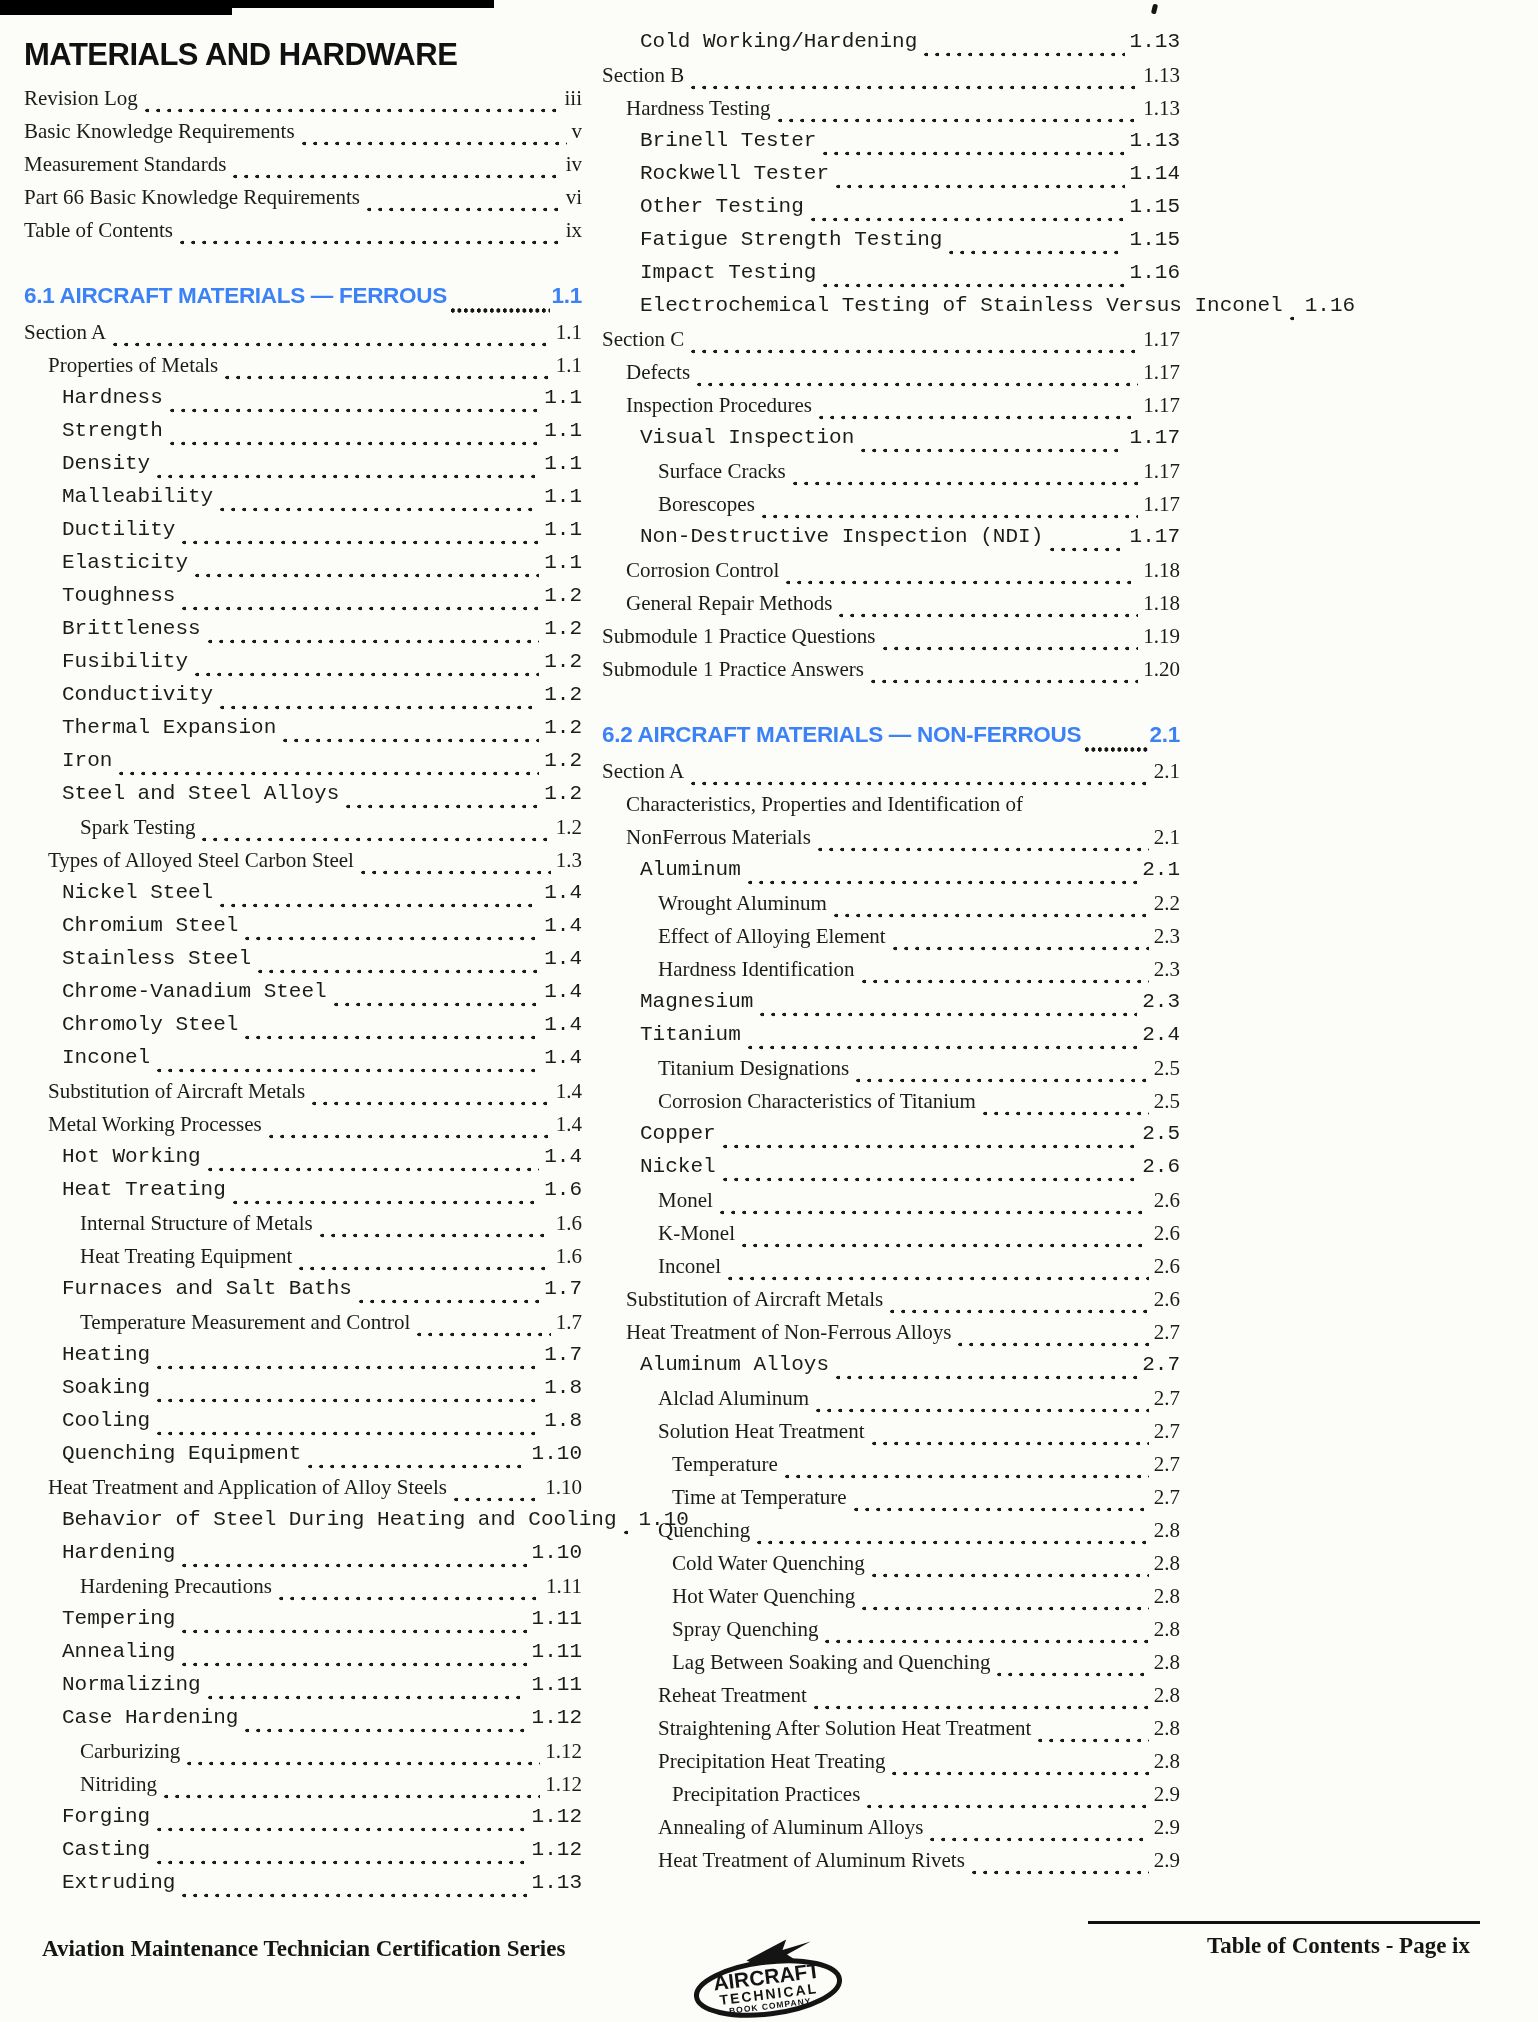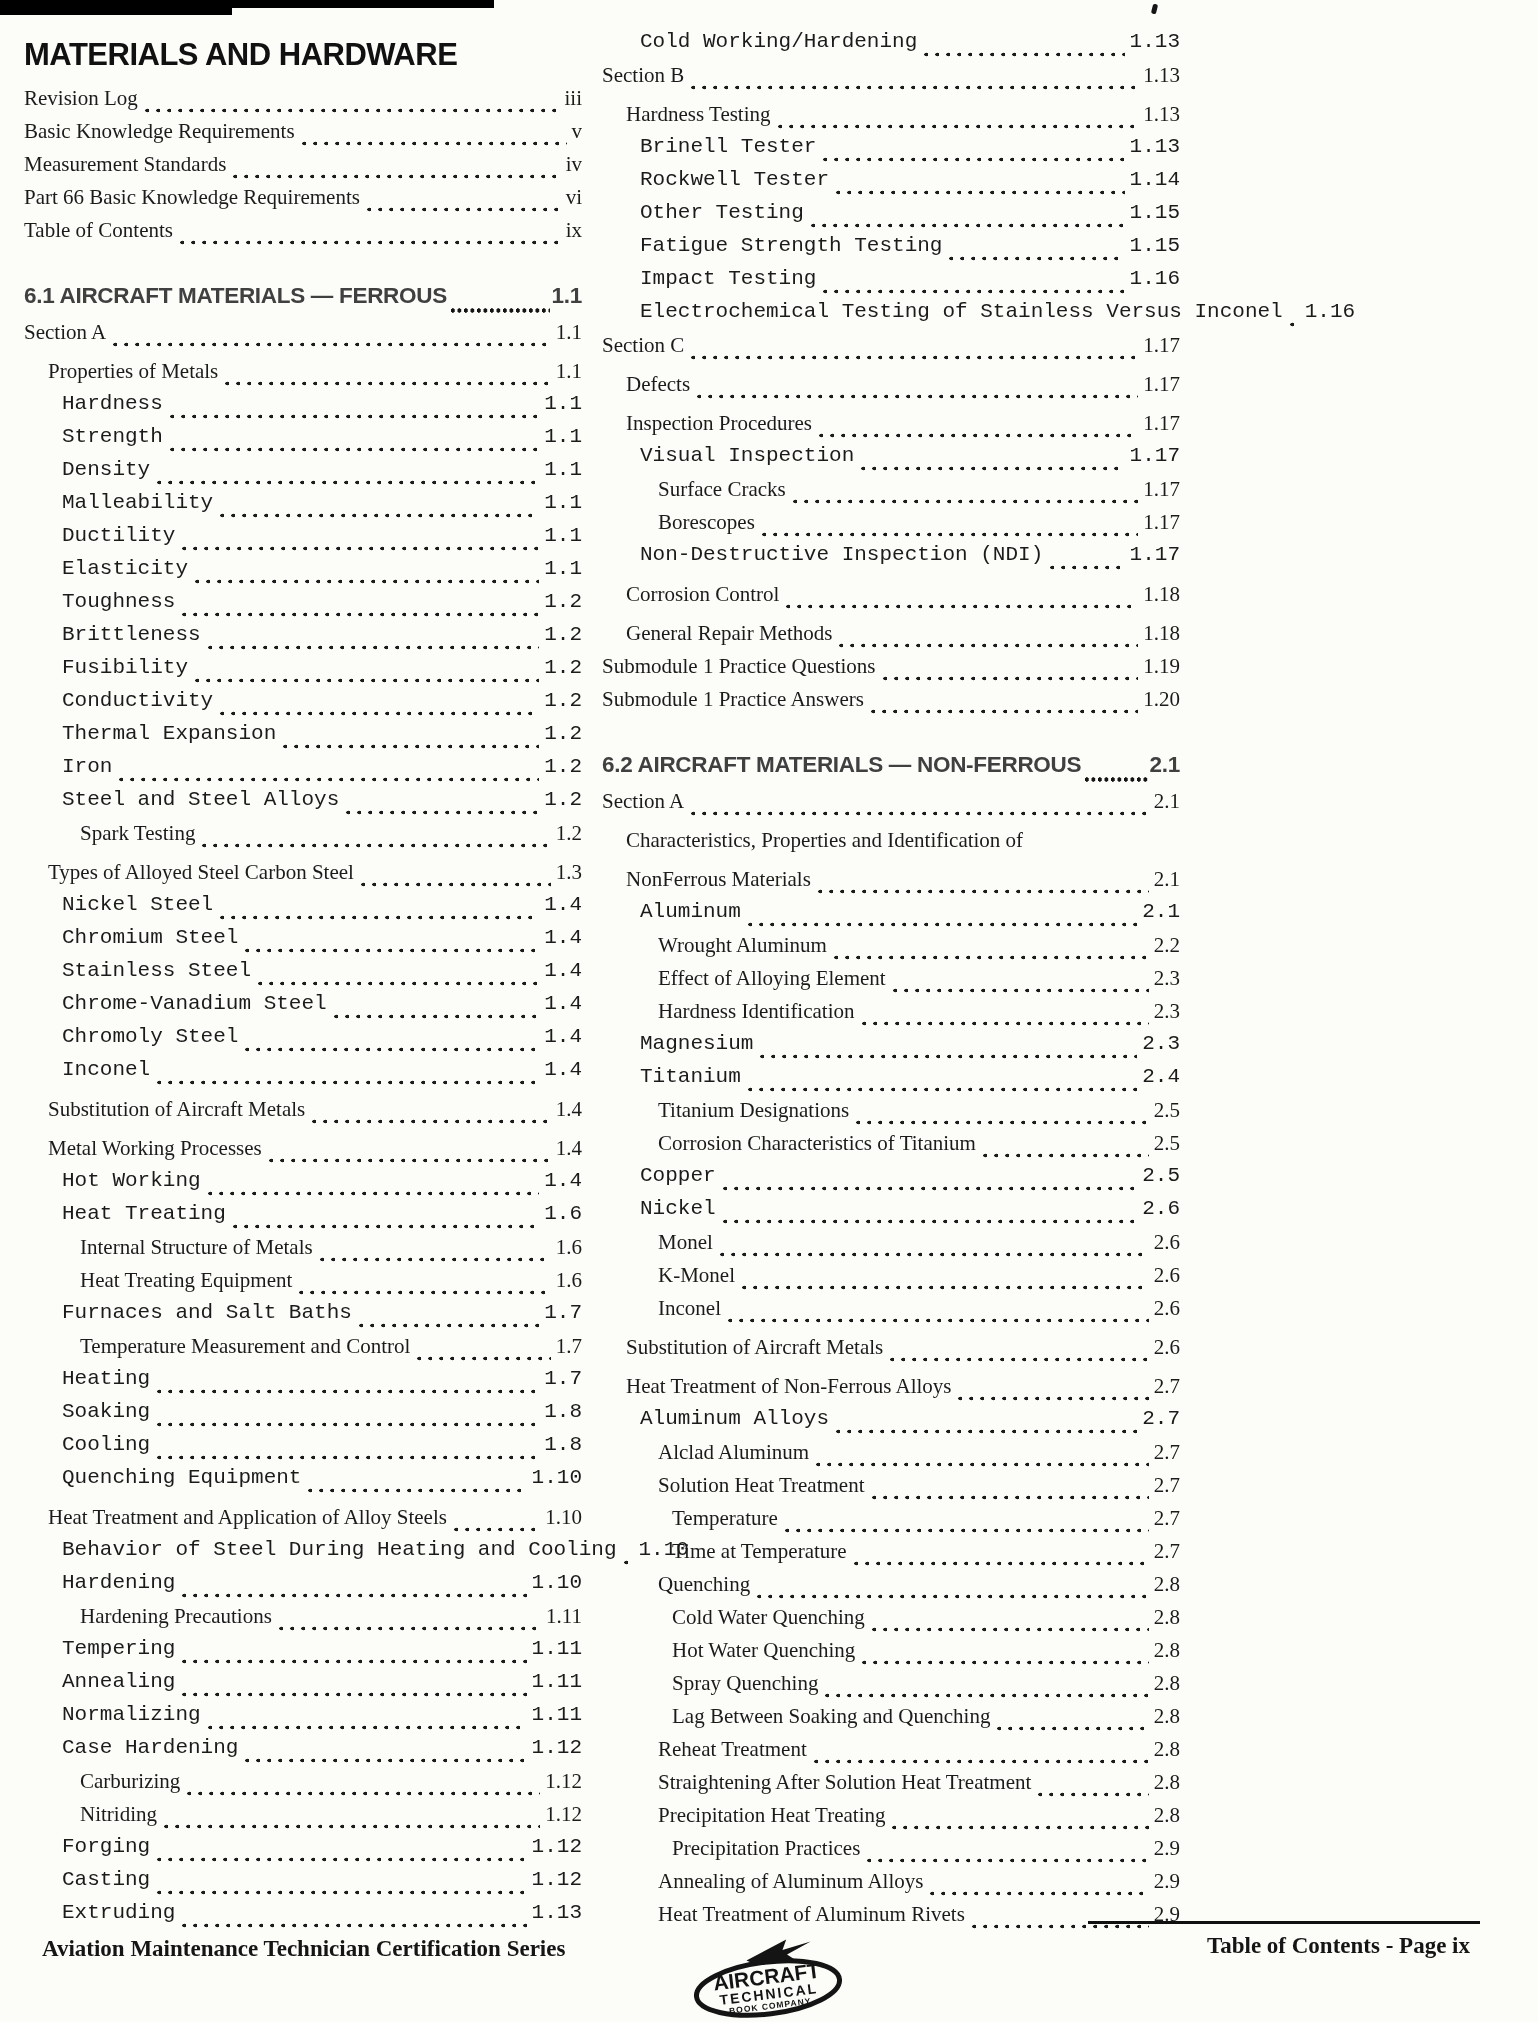--- a/index.html
+++ b/index.html
@@ -22,37 +22,37 @@
 
   .doc-title{
     font-family:"Liberation Sans", sans-serif;
     font-size:31px;font-weight:bold;letter-spacing:-0.5px;
     margin:0 0 14px 0;color:#111;
     transform:scaleY(1.04);transform-origin:left top;
   }
 
   .row{display:flex;align-items:baseline;height:33px;font-size:21px;}
   .lvl0{padding-left:0;font-family:Liberation Serif, serif;}
-  .lvl1{padding-left:24px;margin-top:6px;}
+  .lvl1{padding-left:24px;}
   .lvl2{padding-left:38px;font-family:Liberation Mono, monospace;}
   .lvl3{padding-left:56px;}
   .lvl4{padding-left:70px;}
   .label{white-space:nowrap;}
   .dots{
     flex:1 1 10px;min-width:10px;height:7px;
     align-self:flex-end;margin:0 5px 5px 7px;
     background-image:radial-gradient(circle at 2.2px 3.5px, #1c1c1c 1.7px, transparent 2.1px);
     background-size:11px 7px;background-repeat:repeat-x;background-position:left bottom;
   }
   .pagenum{white-space:nowrap;}
 
   .section-row{
     margin-top:32px;height:37px;
     font-family:"Liberation Sans", sans-serif;
-    font-weight:bold;font-size:22.5px;letter-spacing:-0.3px;color:#404040;
+    font-weight:bold;font-size:22.5px;letter-spacing:-0.3px;color:#3b82f6;
   }
   .section-row .dots{
     background-image:radial-gradient(circle at 1.8px 3.5px, #141414 2px, transparent 2.3px);
     background-size:6.5px 7px;margin:0 2px 6px 4px;
   }
   .section-row .pagenum{font-family:"Liberation Sans", sans-serif;}
 
   .footer-series{position:absolute;left:42px;top:1936px;font-size:23px;font-weight:bold;color:#151515;}
   .footer-rule{position:absolute;left:1088px;top:1921px;width:392px;height:3px;background:#101010;}
   .footer-page{position:absolute;right:68px;top:1933px;font-size:23px;font-weight:bold;color:#151515;}

